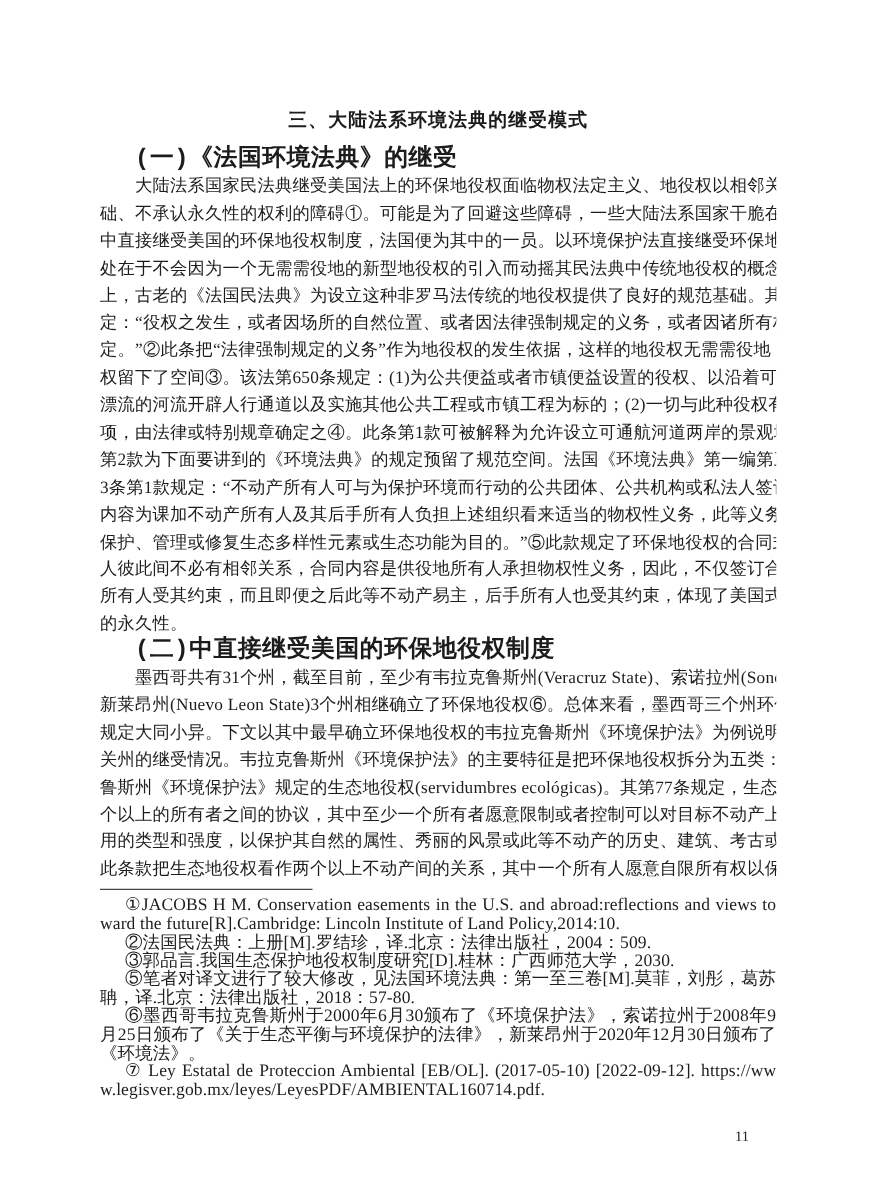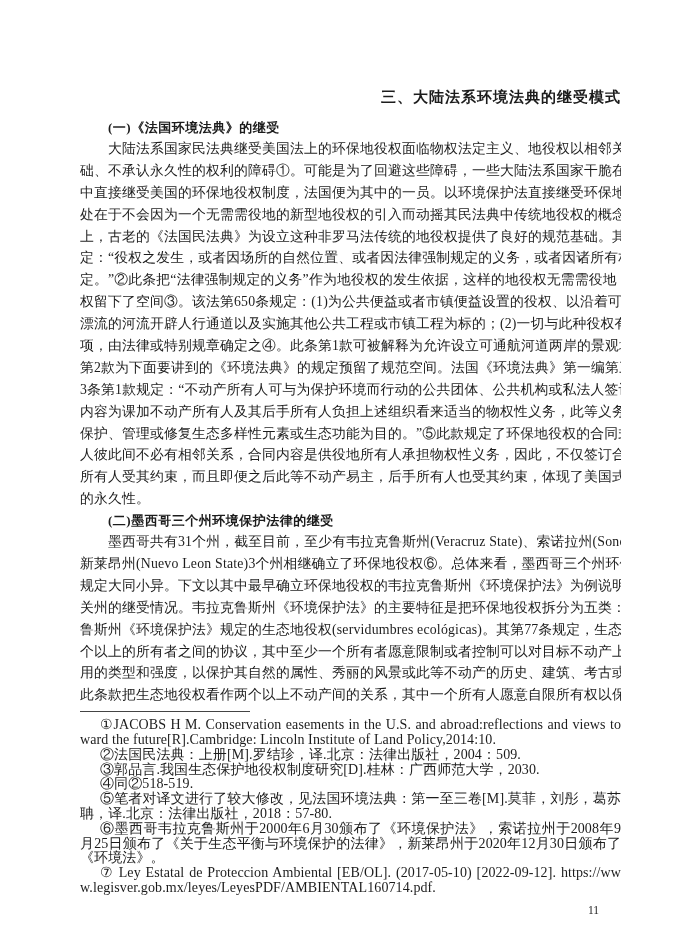--- a/index.html
+++ b/index.html
@@ -19,29 +19,29 @@
   .content {
     position: absolute;
     left: 80px;
     top: 88px;
     width: 541px;
   }
   .doc-title {
     font-family: "Liberation Sans", sans-serif;
     font-weight: bold;
     font-size: 15px;
-    text-align: right;
+    text-align: center;
     letter-spacing: 1px;
     line-height: 18px;
     margin-bottom: 11px;
   }
   .sec-heading {
-    font-family: Liberation Serif, serif;
+    font-family: Liberation Mono, monospace;
     font-weight: bold;
-    font-size: 13px;
+    font-size: 19px;
     line-height: 21px;
     padding-left: 28px;
     letter-spacing: 0.5px;
   }
   .bline {
     font-size: 13.8px;
     line-height: 21.9px;
     height: 21.9px;
     white-space: nowrap;
     text-align: justify;
@@ -100,40 +100,39 @@
       <div class="bline">项，由法律或特别规章确定之④。此条第1款可被解释为允许设立可通航河道两岸的景观地役权，其</div>
       <div class="bline">第2款为下面要讲到的《环境法典》的规定预留了规范空间。法国《环境法典》第一编第三题第L132-</div>
       <div class="bline">3条第1款规定：“不动产所有人可与为保护环境而行动的公共团体、公共机构或私法人签订合同，其</div>
       <div class="bline">内容为课加不动产所有人及其后手所有人负担上述组织看来适当的物权性义务，此等义务以维持、</div>
       <div class="bline">保护、管理或修复生态多样性元素或生态功能为目的。”⑤此款规定了环保地役权的合同式设立，设立</div>
       <div class="bline">人彼此间不必有相邻关系，合同内容是供役地所有人承担物权性义务，因此，不仅签订合同的不动产</div>
       <div class="bline">所有人受其约束，而且即便之后此等不动产易主，后手所有人也受其约束，体现了美国式环保地役权</div>
       <div class="bline last">的永久性。</div>
     </div>
 
-    <div class="sec-heading">(二)墨西哥三个州环境保护法律的继受</div>
+    <div class="sec-heading">(二)中直接继受美国的环保地役权制度</div>
 
     <div>
       <div class="bline indent">墨西哥共有31个州，截至目前，至少有韦拉克鲁斯州(Veracruz State)、索诺拉州(Sonora State)、</div>
       <div class="bline">新莱昂州(Nuevo Leon State)3个州相继确立了环保地役权⑥。总体来看，墨西哥三个州环保地役权的</div>
       <div class="bline">规定大同小异。下文以其中最早确立环保地役权的韦拉克鲁斯州《环境保护法》为例说明墨西哥有</div>
       <div class="bline">关州的继受情况。韦拉克鲁斯州《环境保护法》的主要特征是把环保地役权拆分为五类：一是韦拉克</div>
       <div class="bline">鲁斯州《环境保护法》规定的生态地役权(servidumbres ecológicas)。其第77条规定，生态地役权是两</div>
       <div class="bline">个以上的所有者之间的协议，其中至少一个所有者愿意限制或者控制可以对目标不动产上进行的使</div>
       <div class="bline">用的类型和强度，以保护其自然的属性、秀丽的风景或此等不动产的历史、建筑、考古或文化方面⑦。</div>
       <div class="bline">此条款把生态地役权看作两个以上不动产间的关系，其中一个所有人愿意自限所有权以保护自然、</div>
     </div>
 
     <hr class="fn-rule">
 
     <div>
       <div class="fn">①JACOBS H M. Conservation easements in the U.S. and abroad:reflections and views toward the future[R].Cambridge: Lincoln Institute of Land Policy,2014:10.</div>
       <div class="fn">②法国民法典：上册[M].罗结珍，译.北京：法律出版社，2004：509.</div>
       <div class="fn">③郭品言.我国生态保护地役权制度研究[D].桂林：广西师范大学，2030.</div>
-      <div class="fn">④同②518-519.</div>
       <div class="fn">⑤笔者对译文进行了较大修改，见法国环境法典：第一至三卷[M].莫菲，刘彤，葛苏聃，译.北京：法律出版社，2018：57-80.</div>
       <div class="fn">⑥墨西哥韦拉克鲁斯州于2000年6月30颁布了《环境保护法》，索诺拉州于2008年9月25日颁布了《关于生态平衡与环境保护的法律》，新莱昂州于2020年12月30日颁布了《环境法》。</div>
       <div class="fn">⑦ Ley Estatal de Proteccion Ambiental [EB/OL]. (2017-05-10) [2022-09-12]. https://www.legisver.gob.mx/leyes/LeyesPDF/AMBIENTAL160714.pdf.</div>
     </div>
 
   </div>
 
   <div class="page-number">11</div>
 </div>
 

